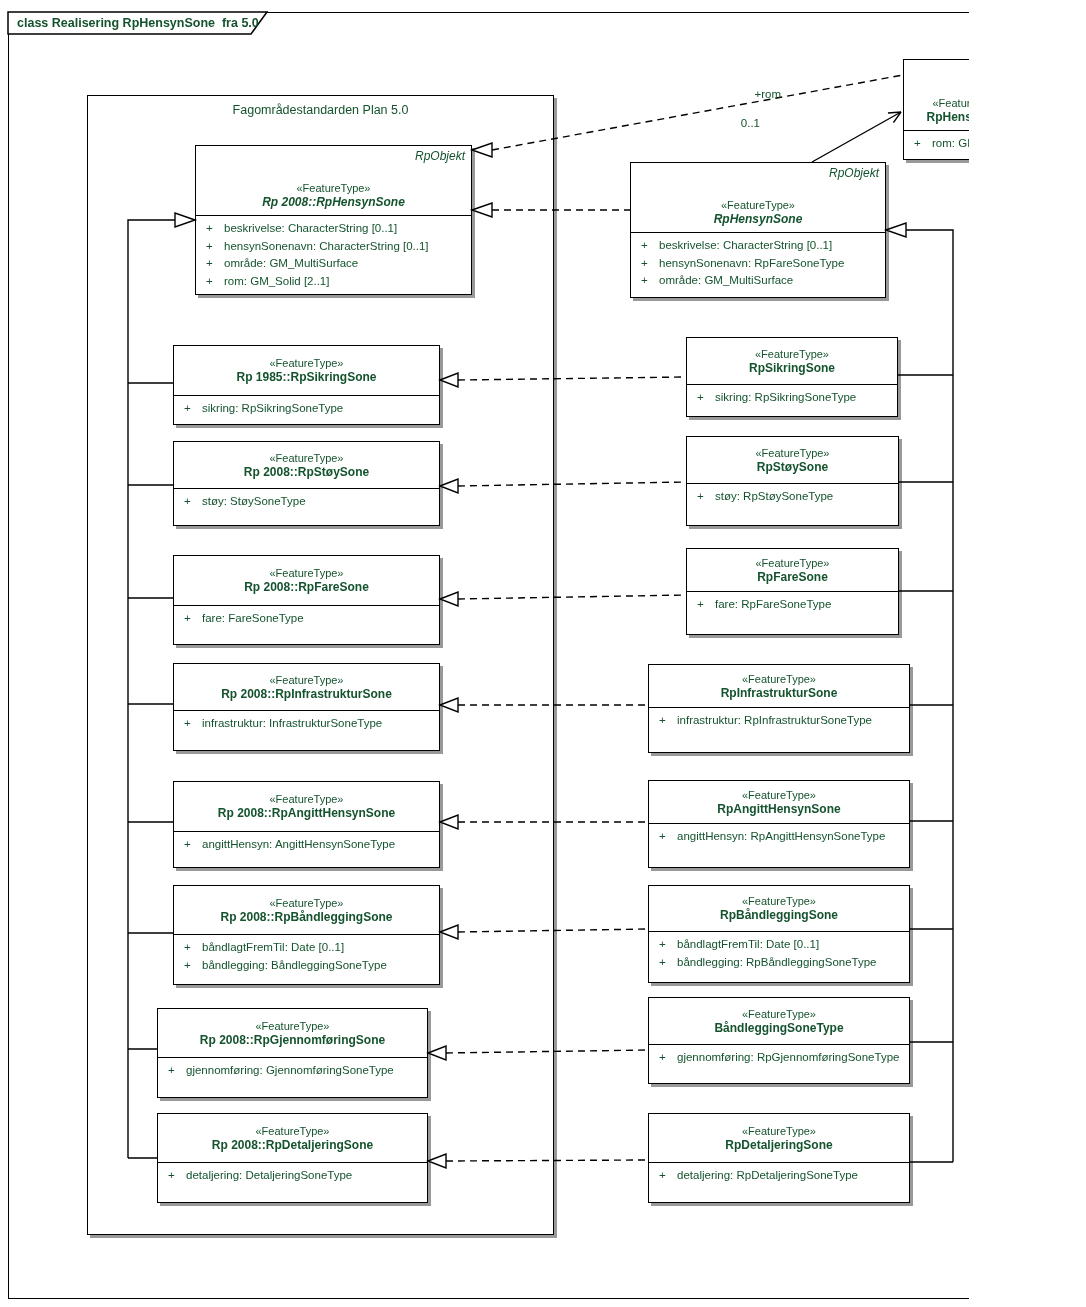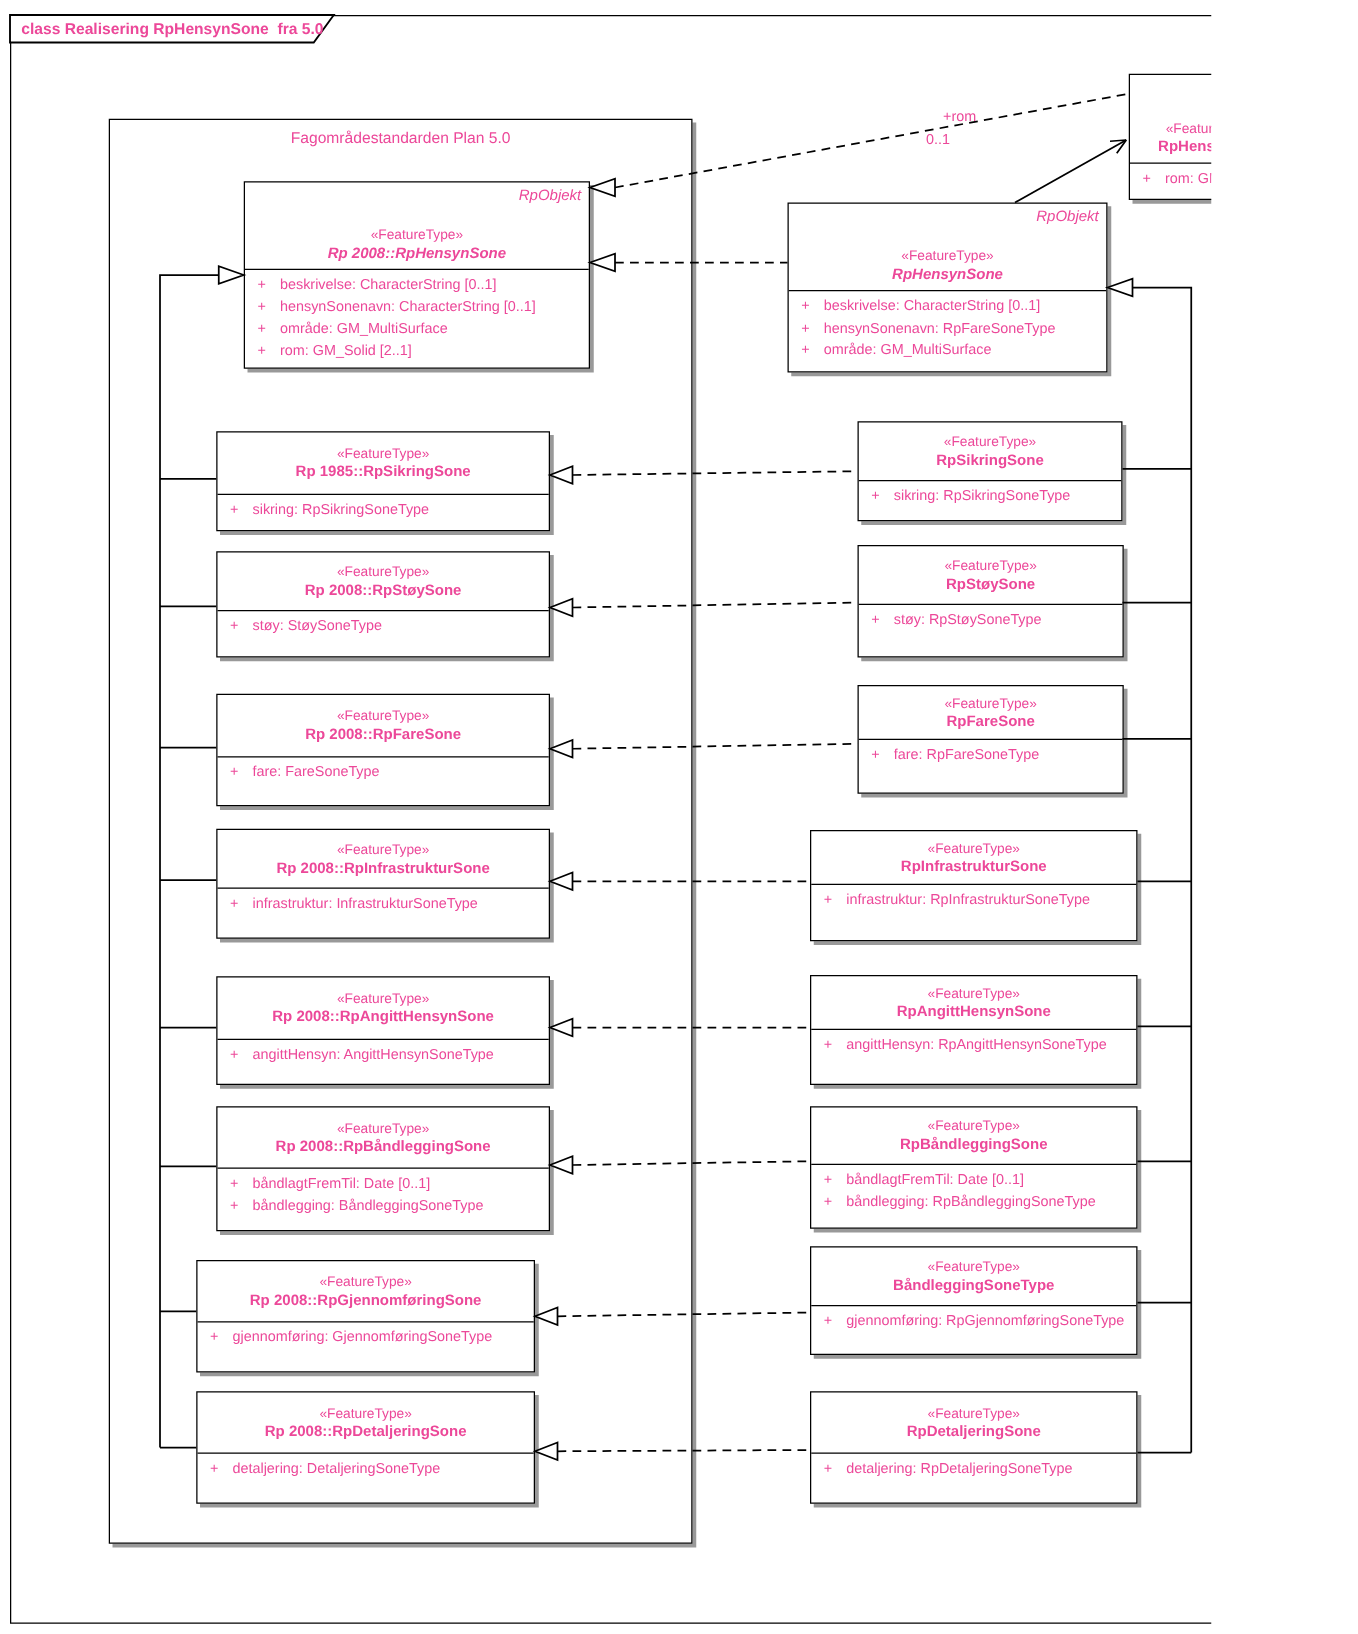--- a/index.html
+++ b/index.html
@@ -1,17 +1,17 @@
 <!DOCTYPE html>
 <html><head>
 <meta charset="utf-8">
 <style>
   html,body{margin:0;padding:0;background:#ffffff;}
   #canvas{position:relative;width:969px;height:1307px;background:#fff;
-          font-family:"Liberation Sans","DejaVu Sans",sans-serif;color:#ec4899;overflow:hidden;}
+          font-family:"Liberation Sans","DejaVu Sans",sans-serif;color:#14532d;overflow:hidden;}
   
   #frame{position:absolute;left:8px;top:12px;width:1068px;height:1285px;border:1.5px solid #000;}
   #tab-text{position:absolute;left:17px;top:16px;font-size:12.5px;font-weight:bold;white-space:pre;}
   
   #container{position:absolute;left:47px;top:95px;width:465px;height:1138px;border:1px solid #000;
              box-shadow:3px 3px 0 #999;background:#fff;margin-left:40px;}
   #container-label{padding-top:7px;text-align:center;font-size:12.5px;}
   
   .cls{position:absolute;background:#fff;border:1.5px solid #000;box-shadow:3px 3px 0 #999;box-sizing:border-box;}
   .hdr{position:relative;border-bottom:1.5px solid #000;display:flex;flex-direction:column;
@@ -358,15 +358,15 @@
       <polygon points="440,599 458,592 458,606"></polygon>
       <polygon points="440,705 458,698 458,712"></polygon>
       <polygon points="440,822 458,815 458,829"></polygon>
       <polygon points="440,932 458,925 458,939"></polygon>
       <polygon points="428,1053 446,1046 446,1060"></polygon>
       <polygon points="428,1161 446,1154 446,1168"></polygon>
     </g>
   </svg>
 
   <div class="assoc-label" style="right:calc(1086px - 898px);left:auto;top:88px;position:absolute;text-align:right;">+rom</div>
-  <div class="assoc-label" style="right:calc(1086px - 877px);left:auto;top:106px;position:absolute;">0..1</div>
+  <div class="assoc-label" style="right:calc(1086px - 877px);left:auto;top:117px;position:absolute;">0..1</div>
 
 </div>
 
 </body></html>

